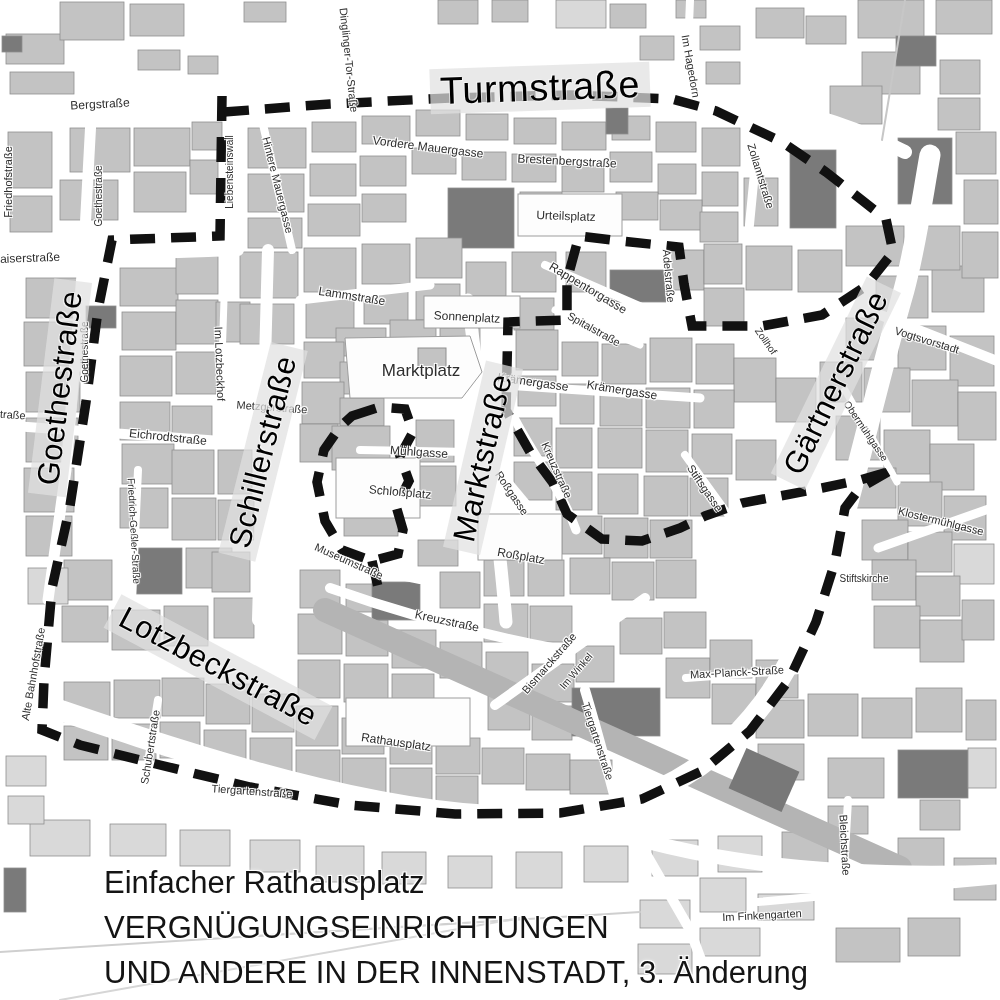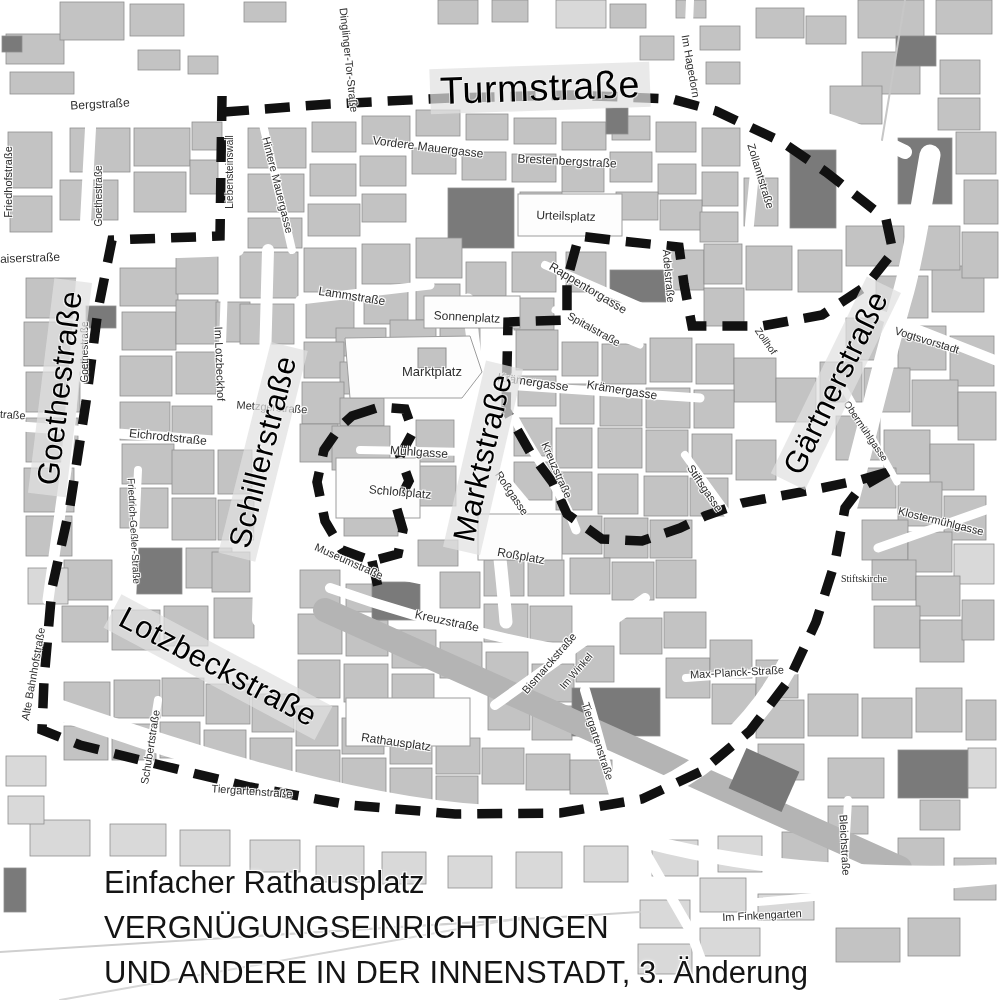--- a/index.html
+++ b/index.html
@@ -365,21 +365,21 @@
       <span class="maplabel" style="left: 428px; top: 147px; font-size: 12px; transform: translate(-50%, -50%) rotate(7deg);">Vordere Mauergasse</span>
       <span class="maplabel" style="left: 278px; top: 185px; font-size: 11px; transform: translate(-50%, -50%) rotate(76deg);">Hintere Mauergasse</span>
       <span class="maplabel" style="left: 229px; top: 172px; font-size: 10px; transform: translate(-50%, -50%) rotate(-90deg);">Liebensteinswall</span>
       <span class="maplabel" style="left: 567px; top: 161px; font-size: 12px; transform: translate(-50%, -50%) rotate(3deg);">Brestenbergstraße</span>
       <span class="maplabel" style="left: 566px; top: 216px; font-size: 12px; transform: translate(-50%, -50%) rotate(2deg);">Urteilsplatz</span>
       <span class="maplabel" style="left: 691px; top: 66px; font-size: 11px; transform: translate(-50%, -50%) rotate(80deg);">Im Hagedorn</span>
       <span class="maplabel" style="left: 761px; top: 176px; font-size: 11px; transform: translate(-50%, -50%) rotate(73deg);">Zollamtstraße</span>
       <span class="maplabel" style="left: 766px; top: 341px; font-size: 10px; transform: translate(-50%, -50%) rotate(55deg);">Zollhof</span>
       <span class="maplabel" style="left: 352px; top: 296px; font-size: 12px; transform: translate(-50%, -50%) rotate(9deg);">Lammstraße</span>
       <span class="maplabel" style="left: 467px; top: 317px; font-size: 12px; transform: translate(-50%, -50%) rotate(3deg);">Sonnenplatz</span>
-      <span class="maplabel" style="left: 432px; top: 371px; font-size: 13px; transform: translate(-50%, -50%) rotate(0deg);">Marktplatz</span>
+      <span class="maplabel" style="left: 421px; top: 371px; font-size: 17px; transform: translate(-50%, -50%) rotate(0deg);">Marktplatz</span>
       <span class="maplabel" style="left: 588px; top: 288px; font-size: 12px; transform: translate(-50%, -50%) rotate(31deg);">Rappentorgasse</span>
       <span class="maplabel" style="left: 594px; top: 329px; font-size: 11px; transform: translate(-50%, -50%) rotate(29deg);">Spitalstraße</span>
       <span class="maplabel" style="left: 669px; top: 276px; font-size: 11px; transform: translate(-50%, -50%) rotate(85deg);">Adelstraße</span>
       <span class="maplabel" style="left: 533px; top: 382px; font-size: 12px; transform: translate(-50%, -50%) rotate(8deg);">Krämergasse</span>
       <span class="maplabel" style="left: 622px; top: 390px; font-size: 12px; transform: translate(-50%, -50%) rotate(9deg);">Krämergasse</span>
       <span class="maplabel" style="left: 512px; top: 493px; font-size: 11px; transform: translate(-50%, -50%) rotate(56deg);">Roßgasse</span>
       <span class="maplabel" style="left: 521px; top: 556px; font-size: 12px; transform: translate(-50%, -50%) rotate(10deg);">Roßplatz</span>
       <span class="maplabel" style="left: 557px; top: 470px; font-size: 11px; transform: translate(-50%, -50%) rotate(66deg);">Kreuzstraße</span>
       <span class="maplabel" style="left: 705px; top: 488px; font-size: 11px; transform: translate(-50%, -50%) rotate(56deg);">Stiftsgasse</span>
       <span class="maplabel" style="left: 419px; top: 452px; font-size: 12px; transform: translate(-50%, -50%) rotate(4deg);">Mühlgasse</span>
@@ -395,21 +395,21 @@
       <span class="maplabel" style="left: 252px; top: 791px; font-size: 11px; transform: translate(-50%, -50%) rotate(4deg);">Tiergartenstraße</span>
       <span class="maplabel" style="left: 396px; top: 742px; font-size: 12px; transform: translate(-50%, -50%) rotate(8deg);">Rathausplatz</span>
       <span class="maplabel" style="left: 447px; top: 621px; font-size: 12px; transform: translate(-50%, -50%) rotate(12deg);">Kreuzstraße</span>
       <span class="maplabel" style="left: 549px; top: 663px; font-size: 11px; transform: translate(-50%, -50%) rotate(-49deg);">Bismarckstraße</span>
       <span class="maplabel" style="left: 576px; top: 671px; font-size: 10px; transform: translate(-50%, -50%) rotate(-49deg);">Im Winkel</span>
       <span class="maplabel" style="left: 598px; top: 741px; font-size: 11px; transform: translate(-50%, -50%) rotate(72deg);">Tiergartenstraße</span>
       <span class="maplabel" style="left: 737px; top: 672px; font-size: 11px; transform: translate(-50%, -50%) rotate(-3deg);">Max-Planck-Straße</span>
       <span class="maplabel" style="left: 927px; top: 340px; font-size: 11px; transform: translate(-50%, -50%) rotate(17deg);">Vogtsvorstadt</span>
       <span class="maplabel" style="left: 866px; top: 431px; font-size: 10px; transform: translate(-50%, -50%) rotate(56deg);">Obermühlgasse</span>
       <span class="maplabel" style="left: 941px; top: 521px; font-size: 11px; transform: translate(-50%, -50%) rotate(14deg);">Klostermühlgasse</span>
-      <span class="maplabel" style="left: 864px; top: 578px; font-size: 10px; transform: translate(-50%, -50%) rotate(0deg); font-family: Liberation Serif, serif;">Stiftskirche</span>
+      <span class="maplabel" style="left: 864px; top: 578px; font-size: 10px; transform: translate(-50%, -50%) rotate(0deg);">Stiftskirche</span>
       <span class="maplabel" style="left: 845px; top: 845px; font-size: 11px; transform: translate(-50%, -50%) rotate(87deg);">Bleichstraße</span>
       <span class="maplabel" style="left: 762px; top: 915px; font-size: 11px; transform: translate(-50%, -50%) rotate(-3deg);">Im Finkengarten</span>
       <span class="maplabel big" style="left: 540px; top: 88px; font-size: 38px; transform: translate(-50%, -50%) rotate(-2deg);">Turmstraße</span>
       <span class="maplabel big" style="left: 60px; top: 388px; font-size: 31px; transform: translate(-50%, -50%) rotate(-83deg);">Goethestraße</span>
       <span class="maplabel big" style="left: 263px; top: 452px; font-size: 31px; transform: translate(-50%, -50%) rotate(-76deg);">Schillerstraße</span>
       <span class="maplabel big" style="left: 483px; top: 458px; font-size: 31px; transform: translate(-50%, -50%) rotate(-77deg);">Marktstraße</span>
       <span class="maplabel big" style="left: 836px; top: 383px; font-size: 31px; transform: translate(-50%, -50%) rotate(-64deg);">Gärtnerstraße</span>
       <span class="maplabel big" style="left: 218px; top: 667px; font-size: 31px; transform: translate(-50%, -50%) rotate(28deg);">Lotzbeckstraße</span>
     </div>
 

